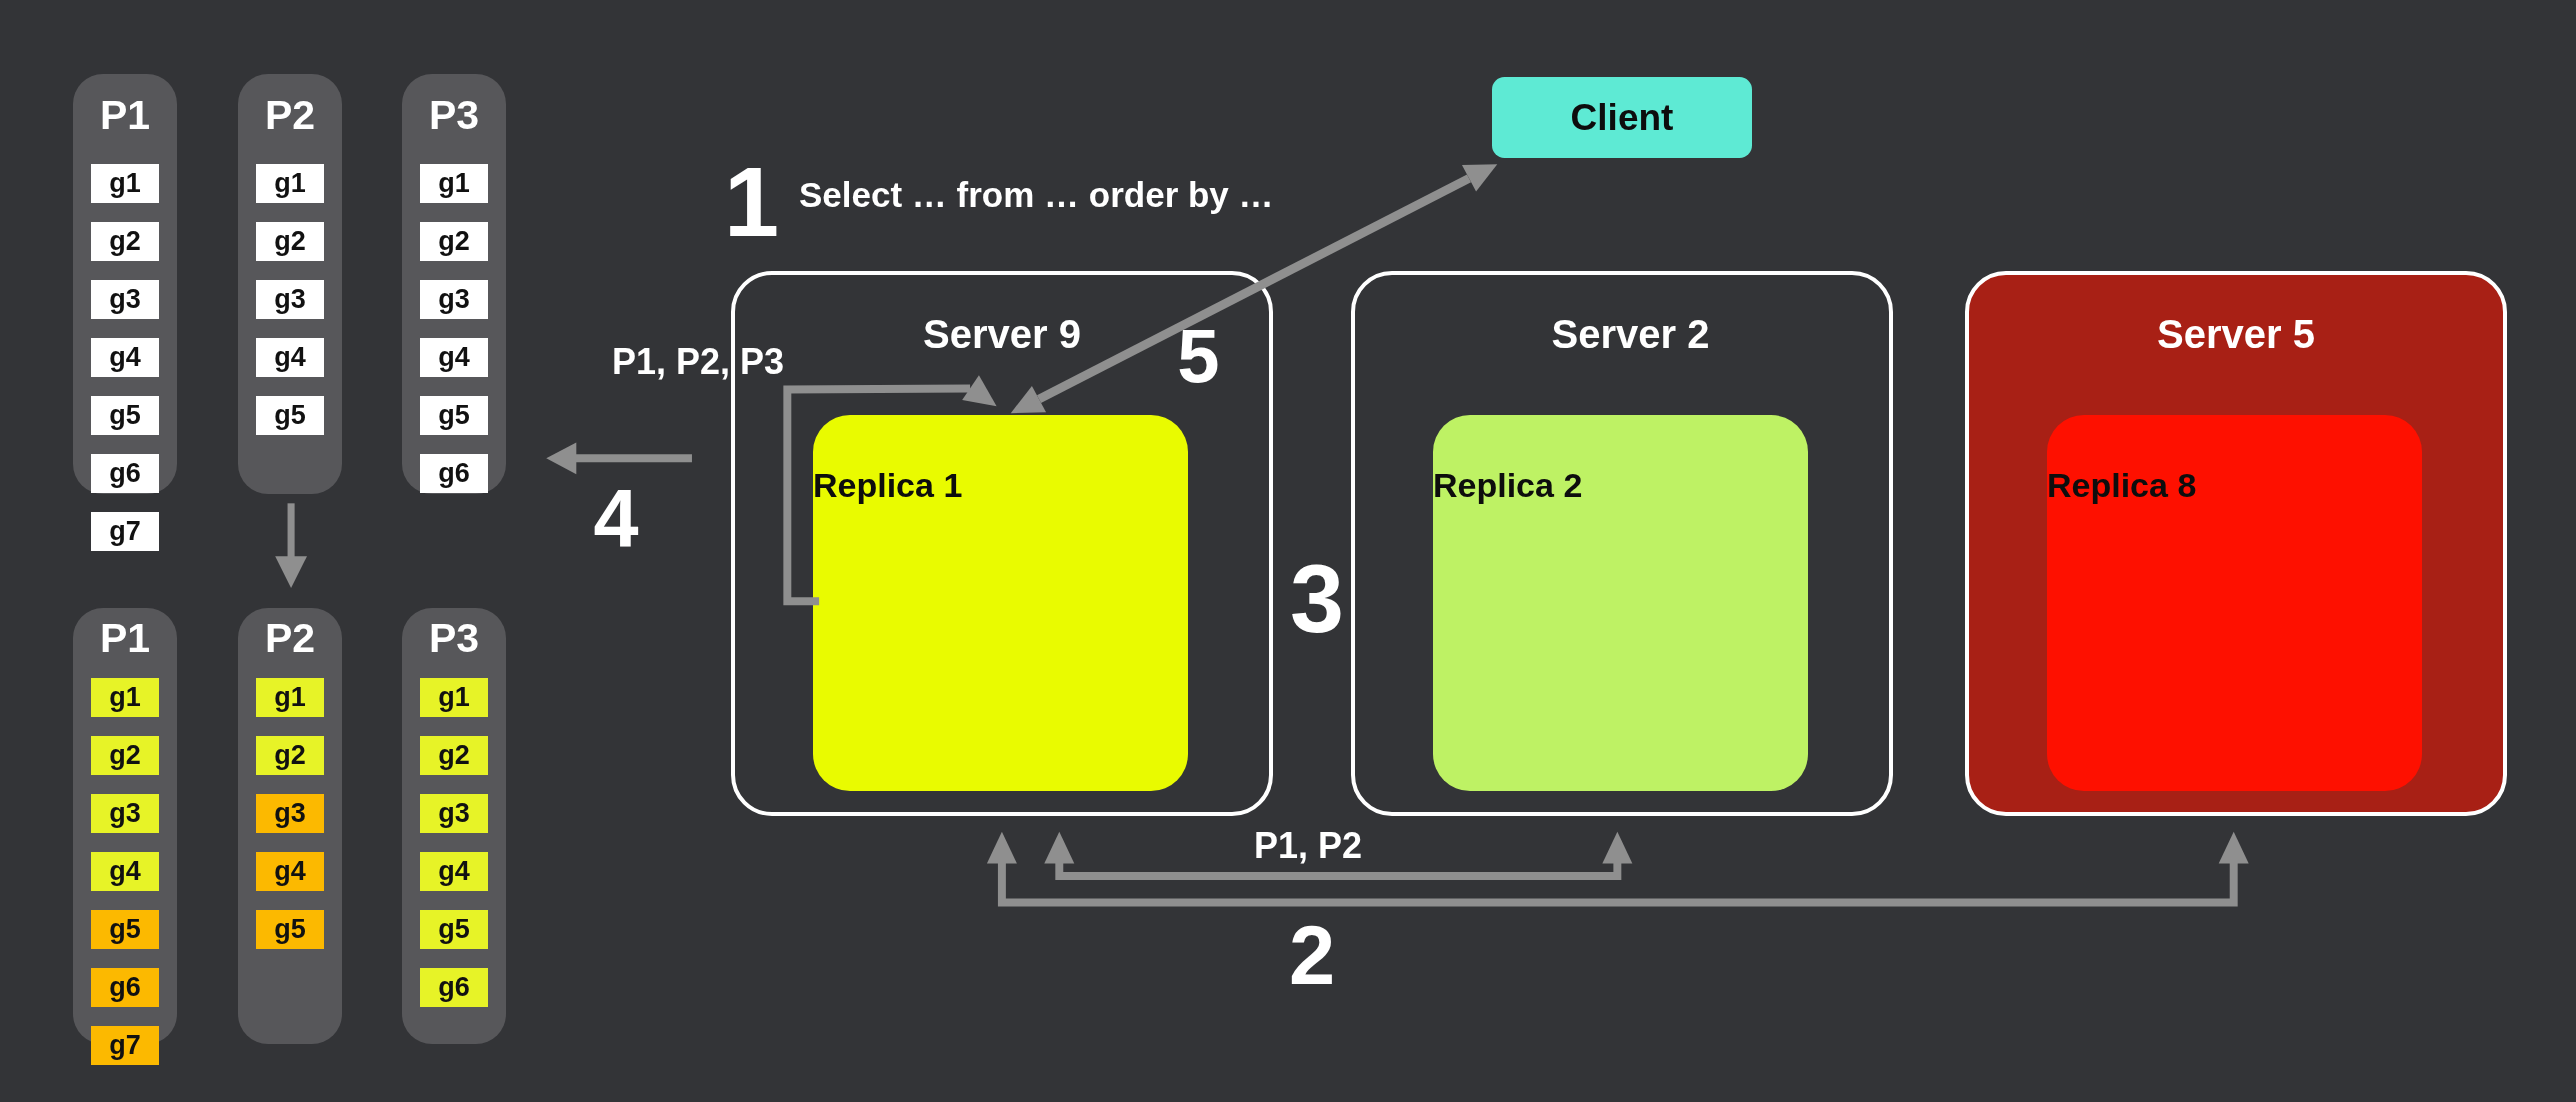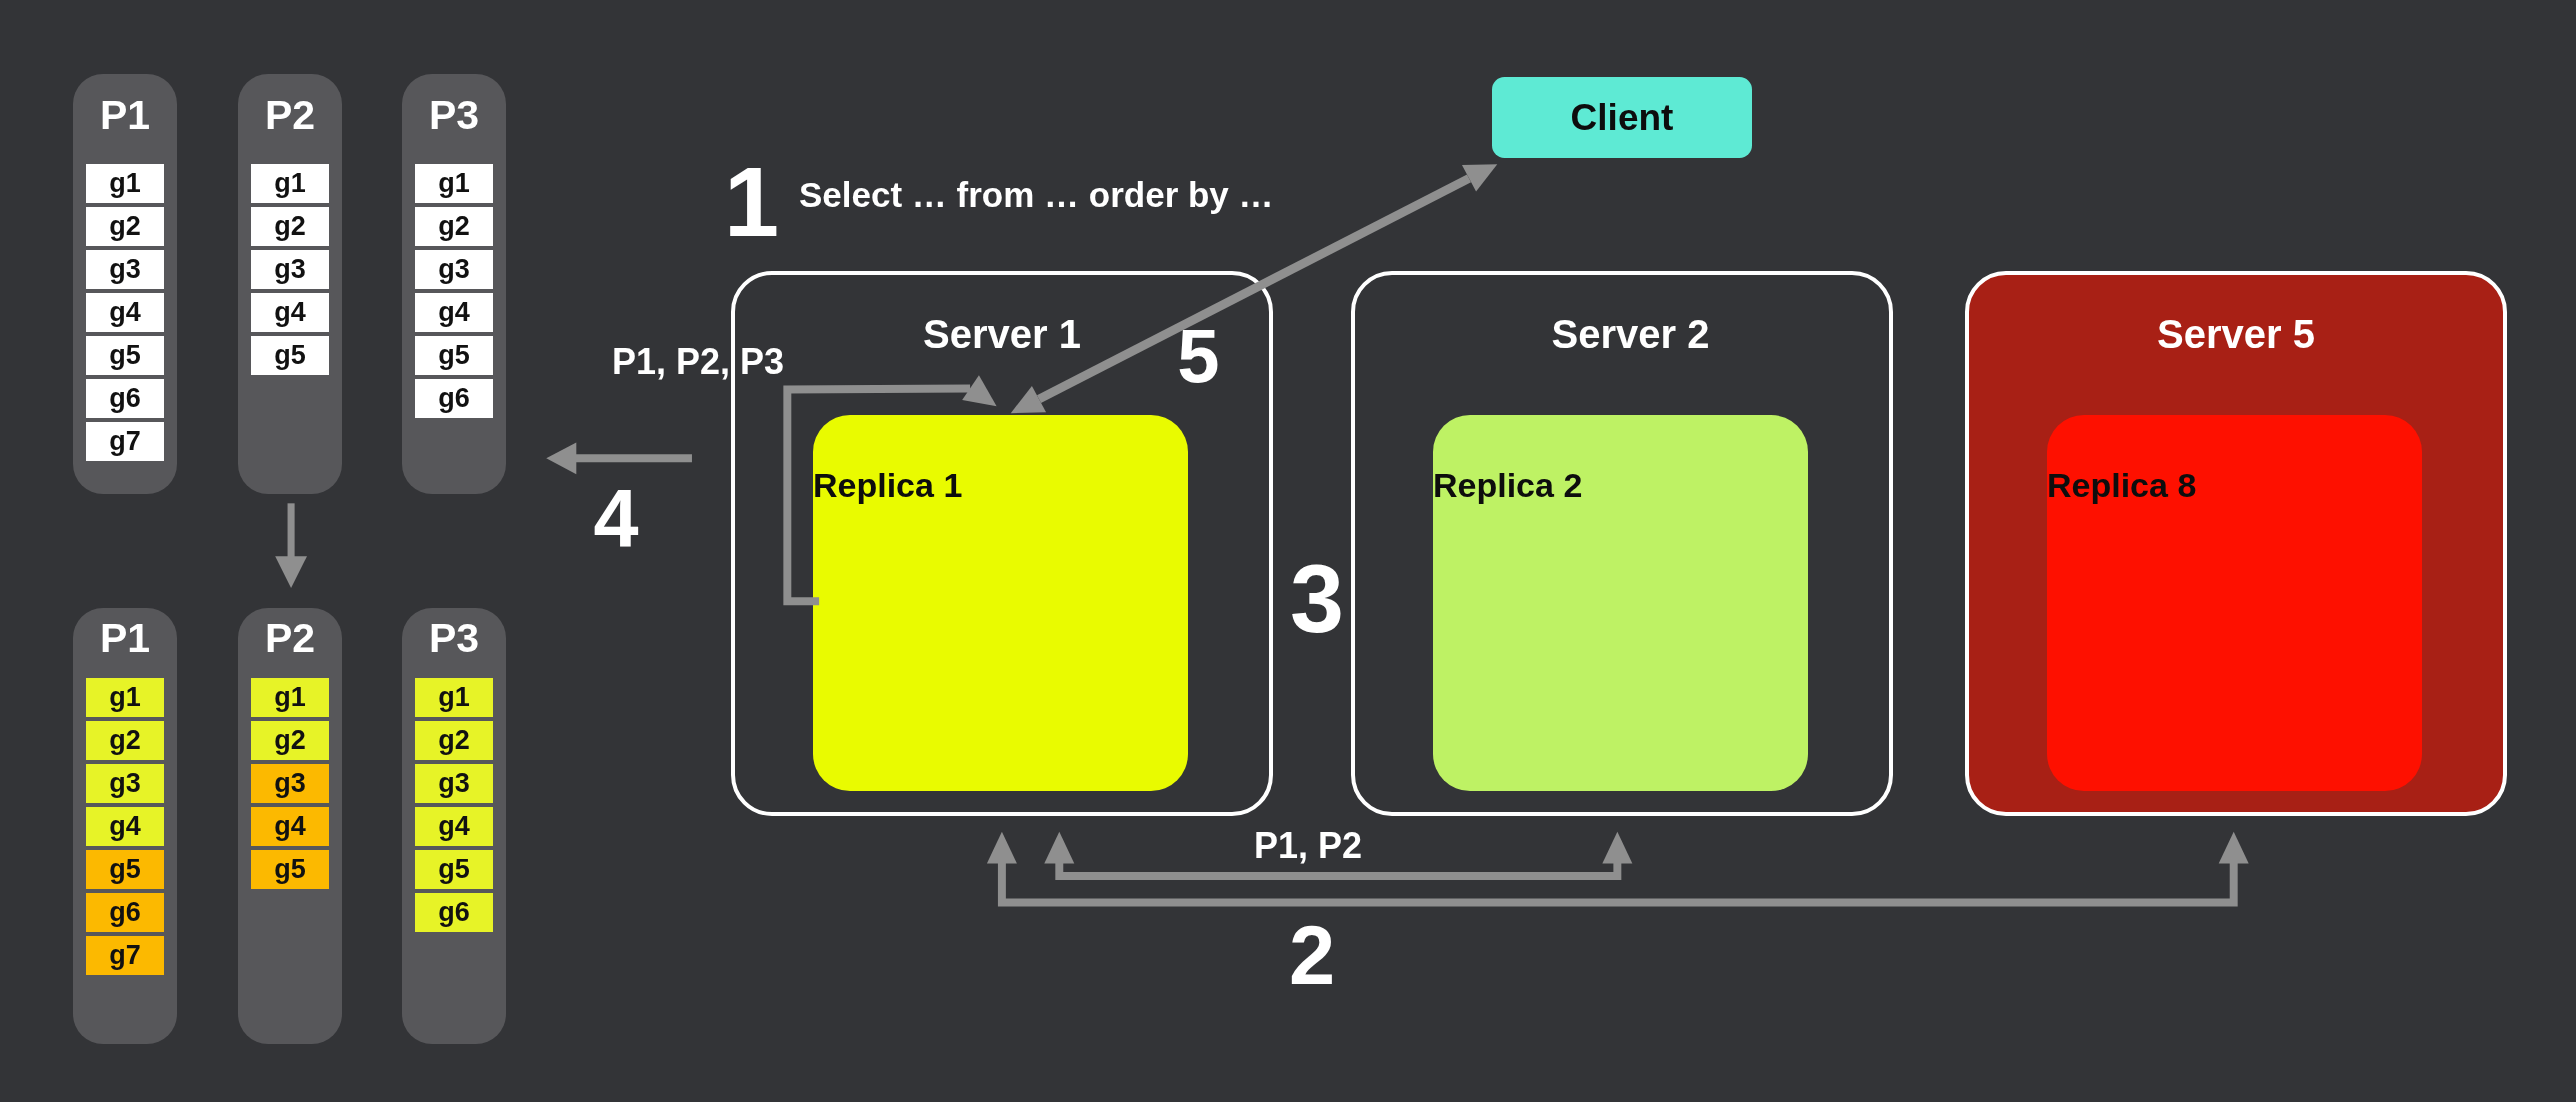--- a/index.html
+++ b/index.html
@@ -13,21 +13,21 @@
 
   
   .pcol {
     position:absolute; width:104px; background:#57575a; border-radius:30px;
     display:flex; flex-direction:column; align-items:center;
     z-index:1;
   }
   .pcol-header { color:#ffffff; font-size:41px; font-weight:bold; line-height:1.15; }
   .g-top .pcol-header { margin-top:17.7px; }
   .g-bottom .pcol-header { margin-top:7px; }
-  .pcol-items { display:flex; flex-direction:column; gap:4px; width:78px; }
+  .pcol-items { display:flex; flex-direction:column; gap:19px; width:68px; }
   .g-top .pcol-items { margin-top:25px; }
   .g-bottom .pcol-items { margin-top:16px; }
   .pitem {
     height:39px; display:flex; align-items:center; justify-content:center;
     font-size:27px; font-weight:bold; color:#111111;
   }
 
   
   .server {
     position:absolute; top:271px; width:542px; height:545px;
@@ -136,21 +136,21 @@
         <div class="pitem" style="background: rgb(231, 243, 39);">g3</div>
         <div class="pitem" style="background: rgb(231, 243, 39);">g4</div>
         <div class="pitem" style="background: rgb(231, 243, 39);">g5</div>
         <div class="pitem" style="background: rgb(231, 243, 39);">g6</div>
       </div>
   </div>
 
   <div class="client" style="background: #5eead4;">Client</div>
 
   <div class="server" style="left: 731px; background: transparent;">
-    <div class="server-title">Server 1</div>
+    <div class="server-title">Server 9</div>
     <div class="replica" style="background: rgb(233, 251, 0);">
       <div class="replica-label">Replica 1</div>
     </div>
   </div>
   <div class="server" style="left: 1351px; background: transparent; padding-left: 17px;">
     <div class="server-title">Server 2</div>
     <div class="replica" style="background: #bef264;">
       <div class="replica-label">Replica 2</div>
     </div>
   </div>

